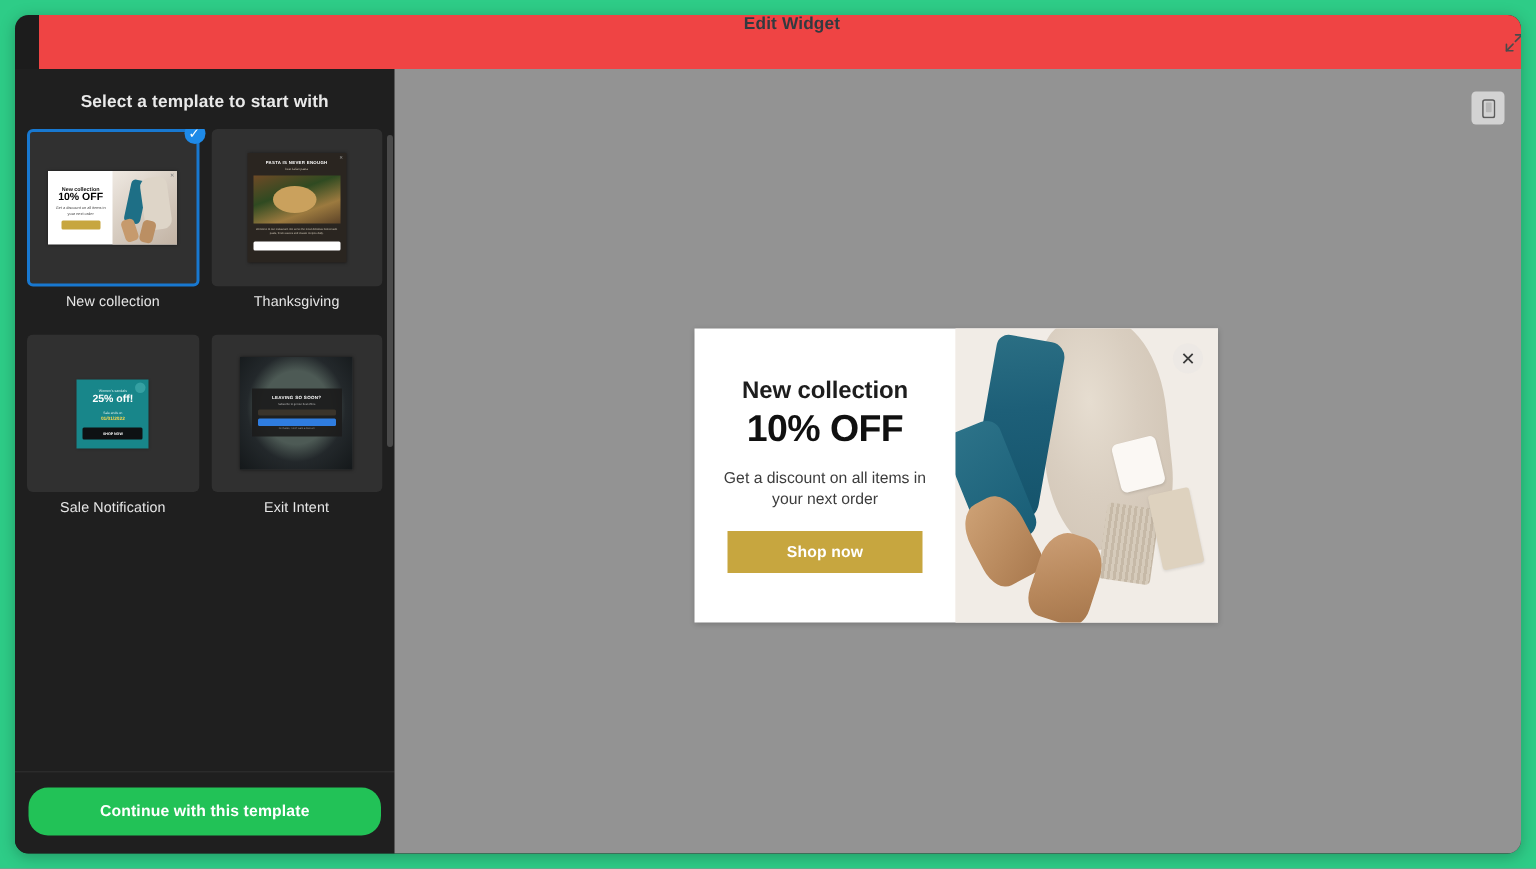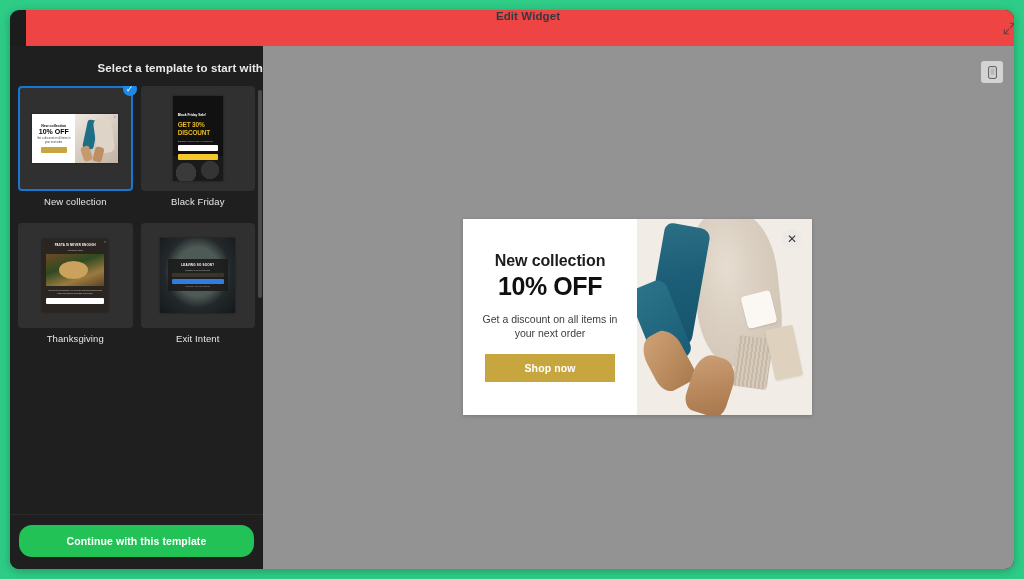--- a/index.html
+++ b/index.html
@@ -50,21 +50,21 @@
 
   
   #sidebar {
     width: 253px; height: 100%;
     background: #1f1f1f;
     position: relative;
     display: flex; flex-direction: column;
     flex: 0 0 253px;
   }
   #sidebar-heading {
-    text-align: right;
+    text-align: center;
     color: #e9e9e9;
     font-size: 11.5px;
     font-weight: 600;
     padding: 16px 0 12px 0;
     letter-spacing: .1px;
   }
   #template-scroll {
     flex: 1 1 auto;
     overflow: hidden;
     position: relative;
@@ -332,50 +332,48 @@
                 <div class="r">
                   <div class="boot"></div>
                   <div class="boot2"></div>
                   <div class="x">✕</div>
                 </div>
               </div>
             </div>
             <div class="tpl-label">New collection</div>
           </div>
 
-          <div class="tpl-cell">
-            <div class="tpl-card">
-              <div class="thumb tn-bf">
-                <div class="bg"></div>
-                <div class="inner">
-                  <div class="h">Black Friday Sale!</div>
-                  <div class="big">GET 30% DISCOUNT</div>
-                  <div class="p">Subscribe and we give you discount</div>
-                  <div class="fld"></div>
-                  <div class="btn"></div>
-                </div>
-              </div>
-            </div>
-            <div class="tpl-label">Black Friday</div>
-          </div>
 
           <div class="tpl-cell">
             <div class="tpl-card">
               <div class="thumb tn-ann">
                 <div class="x">✕</div>
                 <div class="ttl">PASTA IS NEVER ENOUGH</div>
                 <div class="sub">best italian pasta</div>
                 <div class="img"></div>
                 <div class="txt">Welcome to our restaurant. We serve the most delicious homemade pasta, fresh sauces and classic recipes daily.</div>
                 <div class="btn"></div>
               </div>
             </div>
             <div class="tpl-label">Thanksgiving</div>
           </div>
 
+          <div class="tpl-cell">
+            <div class="tpl-card">
+              <div class="thumb tn-sale">
+                <div class="bdg"></div>
+                <div class="h">Women's sandals</div>
+                <div class="big">25% off!</div>
+                <div class="p">Sale ends on</div>
+                <div class="code">01/01/2022</div>
+                <div class="btn">SHOP NOW</div>
+              </div>
+            </div>
+            <div class="tpl-label">Sale Notification</div>
+          </div>
 
           <div class="tpl-cell">
             <div class="tpl-card">
               <div class="thumb tn-exit">
                 <div class="card">
                   <div class="h">LEAVING SO SOON?</div>
                   <div class="p">Subscribe to get our best offers</div>
                   <div class="f1"></div>
                   <div class="b1"></div>
                   <div class="p2">No thanks, I don't want a discount</div>

